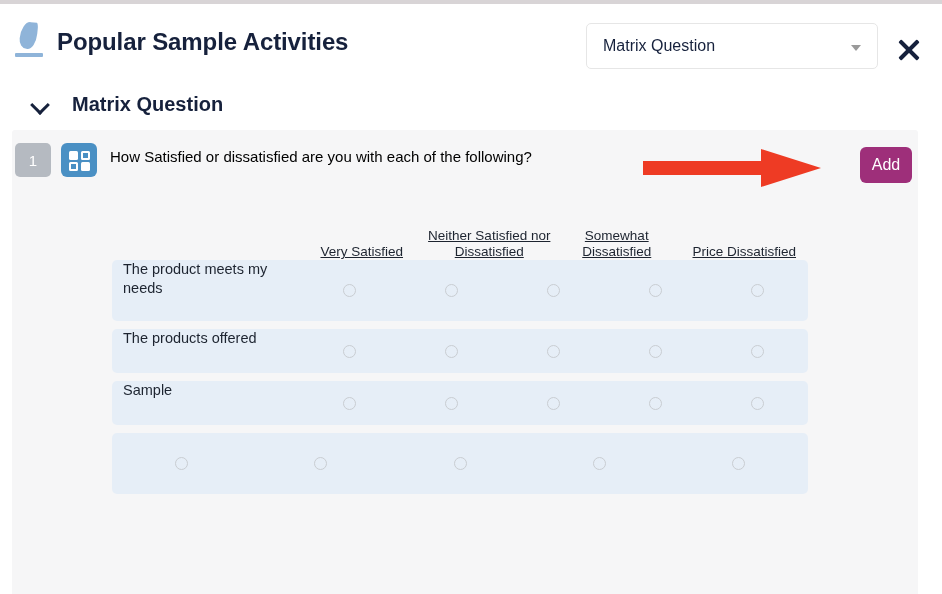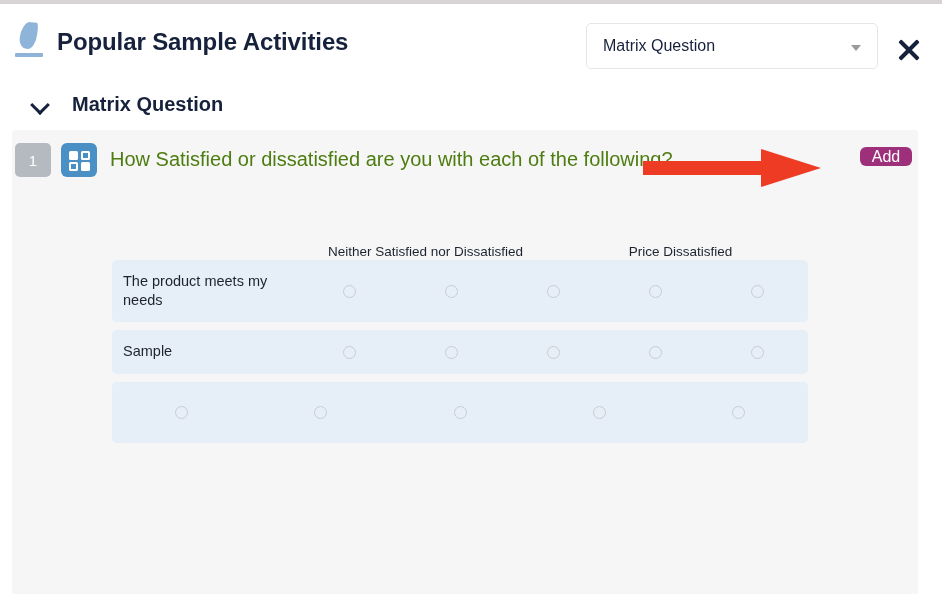--- a/index.html
+++ b/index.html
@@ -212,30 +212,30 @@
   .q-type-icon i.o { border: 2px solid #ffffff; background: transparent; }
   .q-type-icon i.tl { left: 8px;  top: 8px; }
   .q-type-icon i.tr { left: 20px; top: 8px; }
   .q-type-icon i.bl { left: 8px;  top: 19px; }
   .q-type-icon i.br { left: 20px; top: 19px; }
 
   .q-text {
     position: absolute;
     left: 98px;
     top: 18px;
-    font-size: 20px;
-    color: #4d7c0f;
+    font-size: 15px;
+    color: #000000;
     white-space: nowrap;
   }
   .add-btn {
     position: absolute;
     left: 848px;
     top: 17px;
     width: 52px;
-    height: 19px;
+    height: 36px;
     background: #9c2d7c;
     background: #9e2f7a;
     border: none;
     border-radius: 6px;
     color: #ffffff;
     font-size: 16px;
     font-family: "Liberation Sans", sans-serif;
     cursor: pointer;
     display: flex;
     align-items: center;
@@ -259,37 +259,38 @@
     flex: 1;
     text-align: center;
     font-size: 13.5px;
     line-height: 16px;
     color: #1d2430;
     display: flex;
     align-items: flex-end;
     justify-content: center;
     padding: 0 2px;
     box-sizing: border-box;
+    text-decoration: underline;
   }
   .m-row {
     display: flex;
     align-items: stretch;
     background: #e6eef7;
     border-radius: 5px;
     margin-bottom: 8px;
     min-height: 44px;
   }
   .m-row.tall { min-height: 61px; }
   .m-row-label {
     width: 186px;
     flex: none;
     font-size: 14.5px;
     line-height: 19px;
     color: #1d2430;
-    padding: 12px 12px 12px 11px;
+    padding: 0 12px 12px 11px;
     box-sizing: border-box;
   }
   .m-row-opts {
     flex: 1;
     display: flex;
     align-items: center;
   }
   .opt-cell {
     flex: 1;
     display: flex;
@@ -359,21 +360,23 @@
         <i class="f br"></i>
     </div>
 
     <div class="q-text">How Satisfied or dissatisfied are you with each of the following?</div>
 
     <button class="add-btn">Add</button>
   </div>
 
   <div class="matrix">
     <div class="matrix-head" id="matrix-head">
+        <div class="col-head">Very Satisfied</div>
         <div class="col-head">Neither Satisfied nor Dissatisfied</div>
+        <div class="col-head">Somewhat Dissatisfied</div>
         <div class="col-head">Price Dissatisfied</div>
       </div>
     <div id="matrix-body">
         <div class="m-row tall">
           <div class="m-row-label">The product meets my needs</div>
           <div class="m-row-opts">
             <div class="opt-cell">
               <div class="radio"></div>
             </div>
             <div class="opt-cell">
@@ -384,20 +387,40 @@
             </div>
             <div class="opt-cell">
               <div class="radio"></div>
             </div>
             <div class="opt-cell">
               <div class="radio"></div>
             </div>
           </div>
         </div>
         <div class="m-row">
+          <div class="m-row-label">The products offered</div>
+          <div class="m-row-opts">
+            <div class="opt-cell">
+              <div class="radio"></div>
+            </div>
+            <div class="opt-cell">
+              <div class="radio"></div>
+            </div>
+            <div class="opt-cell">
+              <div class="radio"></div>
+            </div>
+            <div class="opt-cell">
+              <div class="radio"></div>
+            </div>
+            <div class="opt-cell">
+              <div class="radio"></div>
+            </div>
+          </div>
+        </div>
+        <div class="m-row">
           <div class="m-row-label">Sample</div>
           <div class="m-row-opts">
             <div class="opt-cell">
               <div class="radio"></div>
             </div>
             <div class="opt-cell">
               <div class="radio"></div>
             </div>
             <div class="opt-cell">
               <div class="radio"></div>

